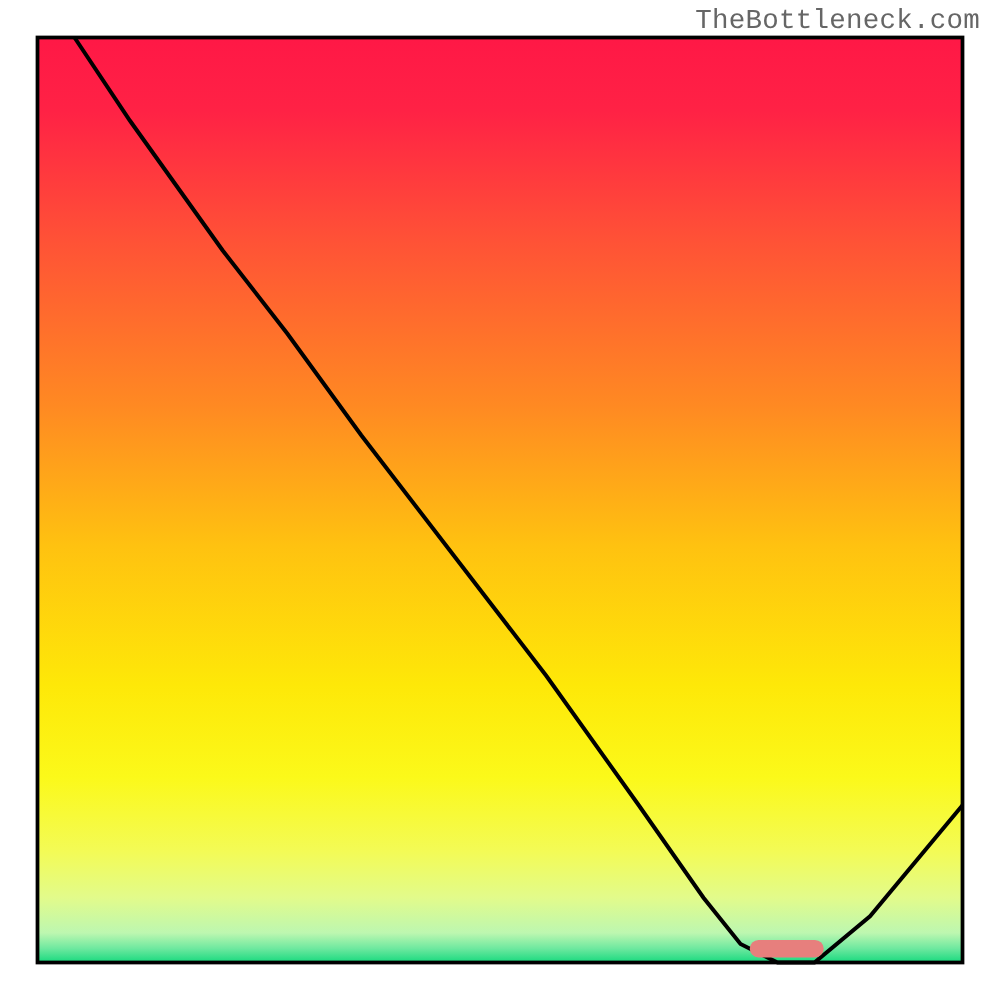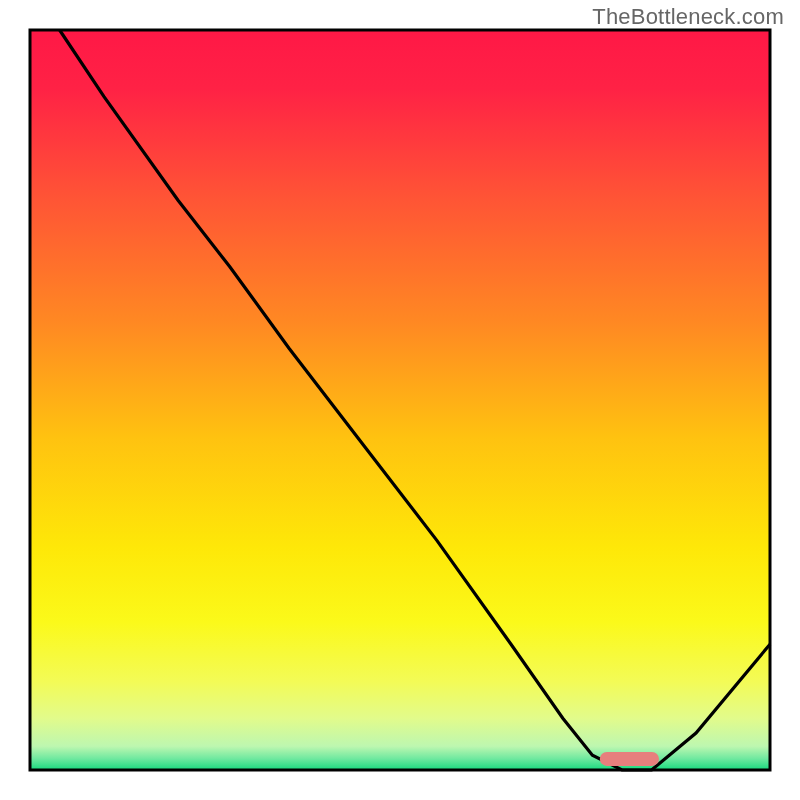--- a/index.html
+++ b/index.html
@@ -18,20 +18,21 @@
   }
   .watermark {
     position: absolute;
     top: 4px;
     right: 16px;
     color: #666666;
     font-size: 22px;
     font-weight: 500;
     z-index: 5;
     letter-spacing: 0.2px;
+    font-family: Liberation Mono, monospace;
   }
   svg {
     display: block;
   }
 </style>
 </head>
 <body>
 
 <div class="container">
   <div class="watermark">TheBottleneck.com</div>

